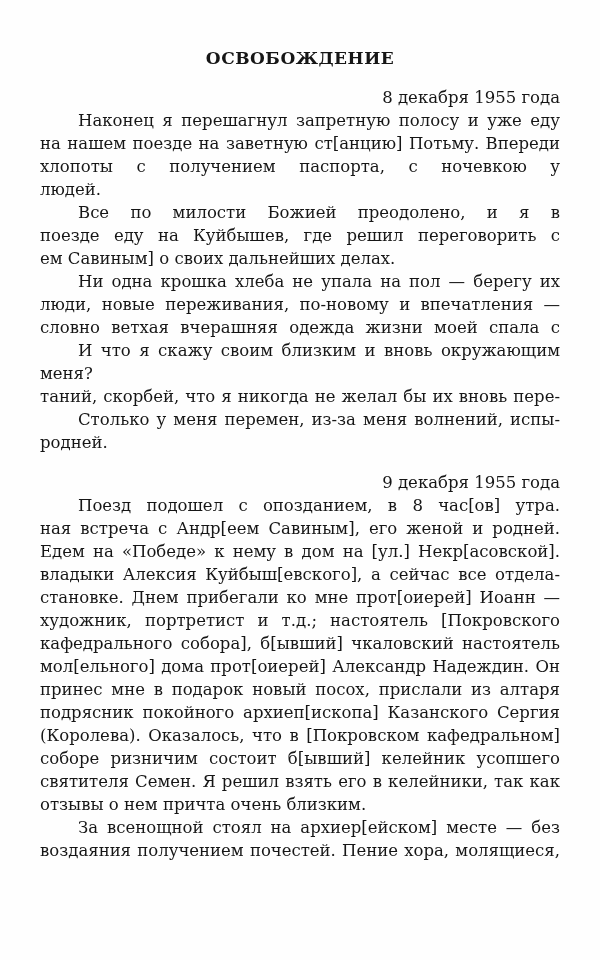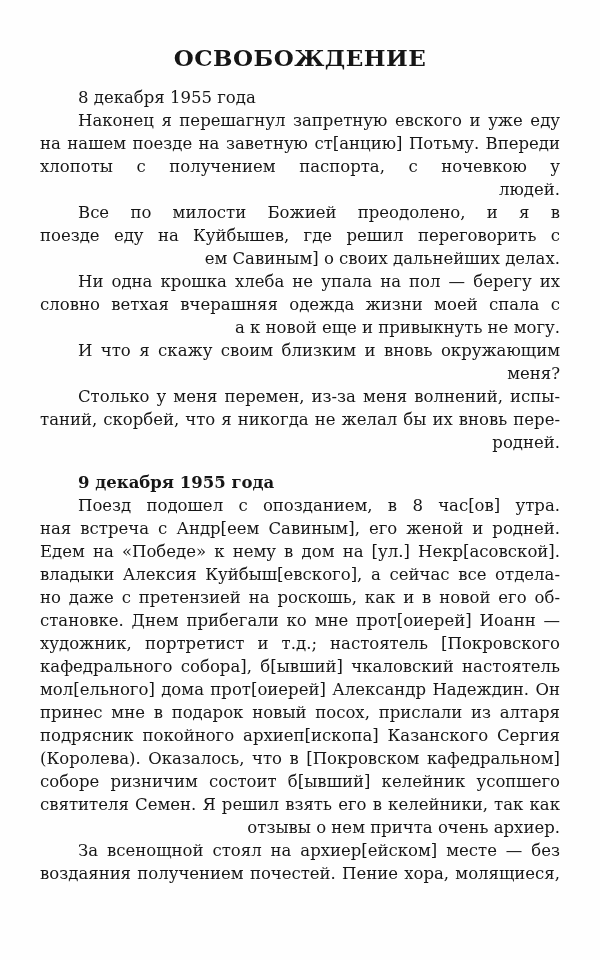--- a/index.html
+++ b/index.html
@@ -14,72 +14,71 @@
   .page {
     box-sizing: border-box;
     width: 600px;
     height: 960px;
     padding: 0 40px;
     background: #fefefe;
   }
   .chapter-title {
     margin: 44px 0 14px 0;
     line-height: 28px;
-    font-size: 23px;
+    font-size: 17px;
     font-weight: 700;
     text-align: center;
     letter-spacing: 0.5px;
   }
   .line {
     height: 23px;
     line-height: 23px;
     font-size: 16.5px;
     white-space: normal;
     overflow: hidden;
   }
   .just    { text-align: justify; text-align-last: justify; }
-  .endline { text-align: right; }
+  .endline { text-align: left; }
   .indent  { text-indent: 38px; }
-  .date    { text-indent: 38px; }
-  .entry-gap { margin-top: 17px; font-weight: bold; }
+  .date    { text-indent: 38px; text-align: right; }
+  .entry-gap { margin-top: 17px; }
 </style>
 </head>
 <body>
 
 <div class="page">
   <h1 class="chapter-title">ОСВОБОЖДЕНИЕ</h1>
   <div id="text-body">
       <div class="line date">8 декабря 1955 года</div>
-      <div class="line indent just">Наконец я перешагнул запретную евского и уже еду</div>
+      <div class="line indent just">Наконец я перешагнул запретную полосу и уже еду</div>
       <div class="line just">на нашем поезде на заветную ст[анцию] Потьму. Впереди</div>
       <div class="line just">хлопоты с получением паспорта, с ночевкою у незнакомых</div>
       <div class="line endline">людей.</div>
       <div class="line indent just">Все по милости Божией преодолено, и я в ташкентском</div>
       <div class="line just">поезде еду на Куйбышев, где решил переговорить с Андр[е-</div>
       <div class="line endline">ем Савиным] о своих дальнейших делах.</div>
       <div class="line indent just">Ни одна крошка хлеба не упала на пол — берегу их</div>
+      <div class="line just">люди, новые переживания, по-новому и впечатления —</div>
       <div class="line just">словно ветхая вчерашняя одежда жизни моей спала с меня,</div>
-      <div class="line endline">а к новой еще и привыкнуть не могу.</div>
       <div class="line indent just">И что я скажу своим близким и вновь окружающим</div>
       <div class="line endline">меня?</div>
+      <div class="line just">таний, скорбей, что я никогда не желал бы их вновь пере-</div>
       <div class="line indent just">Столько у меня перемен, из-за меня волнений, испы-</div>
-      <div class="line just">таний, скорбей, что я никогда не желал бы их вновь пере-</div>
       <div class="line endline">родней.</div>
       <div class="line date entry-gap">9 декабря 1955 года</div>
       <div class="line indent just">Поезд подошел с опозданием, в 8 час[ов] утра. Радост-</div>
       <div class="line just">ная встреча с Андр[еем Савиным], его женой и родней.</div>
       <div class="line just">Едем на «Победе» к нему в дом на [ул.] Некр[асовской].</div>
       <div class="line just">владыки Алексия Куйбыш[евского], а сейчас все отдела-</div>
-      <div class="line just">но даже с претензией на роскошь, как и в новой его об-</div>
       <div class="line just">становке. Днем прибегали ко мне прот[оиерей] Иоанн —</div>
       <div class="line just">художник, портретист и т.д.; настоятель [Покровского</div>
       <div class="line just">кафедрального собора], б[ывший] чкаловский настоятель</div>
       <div class="line just">мол[ельного] дома прот[оиерей] Александр Надеждин. Он</div>
       <div class="line just">принес мне в подарок новый посох, прислали из алтаря</div>
       <div class="line just">подрясник покойного архиеп[ископа] Казанского Сергия</div>
       <div class="line just">(Королева). Оказалось, что в [Покровском кафедральном]</div>
       <div class="line just">соборе ризничим состоит б[ывший] келейник усопшего</div>
       <div class="line just">святителя Семен. Я решил взять его в келейники, так как</div>
-      <div class="line endline">отзывы о нем причта очень архиер.</div>
+      <div class="line endline">отзывы о нем причта очень близким.</div>
       <div class="line indent just">За всенощной стоял на архиер[ейском] месте — без</div>
       <div class="line just">воздаяния получением почестей. Пение хора, молящиеся,</div>
     </div>
 </div>
 
 </body></html>

